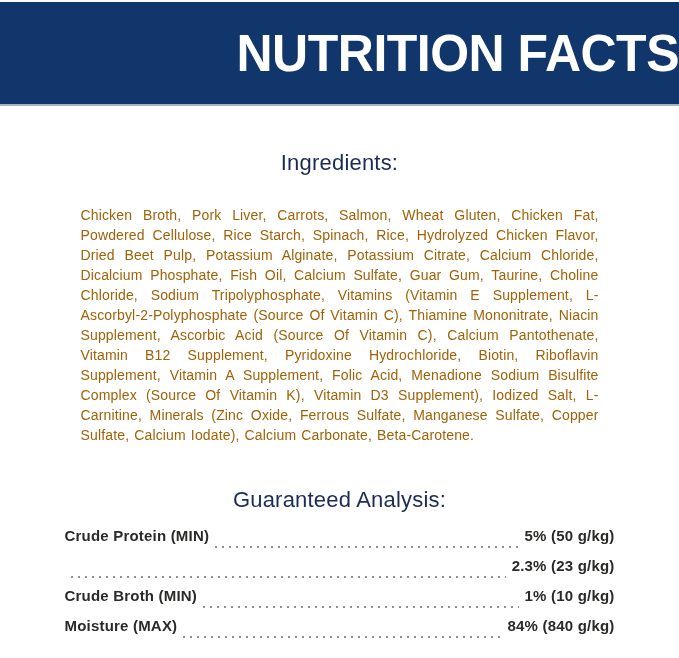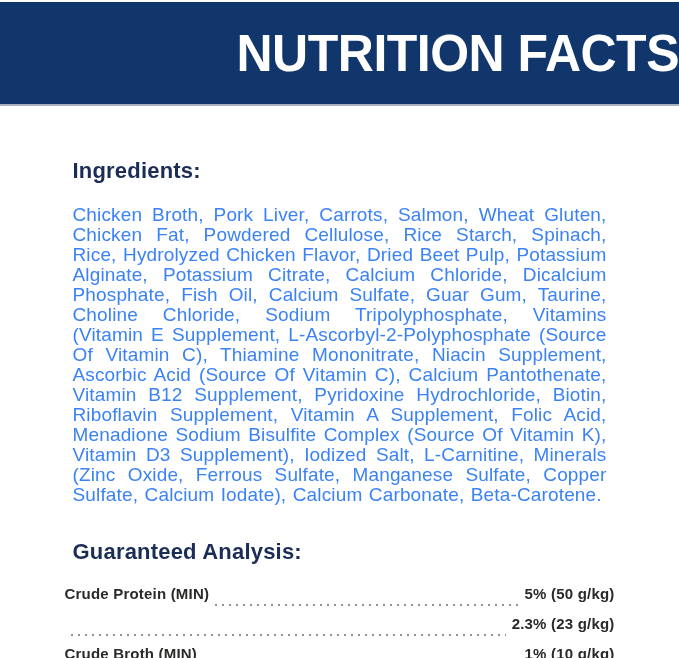--- a/index.html
+++ b/index.html
@@ -35,39 +35,40 @@
     letter-spacing: -0.5px;
     line-height: 1;
     white-space: nowrap;
     transform: scaleY(1.05);
   }
   .content {
     width: 550px;
     margin: 0 auto;
   }
   .section-heading {
+    text-align: center;
     color: #1b2c55;
     font-size: 22px;
-    font-weight: 700;
+    font-weight: 400;
     letter-spacing: 0.2px;
-    margin: 8px;
+    margin: 0;
   }
   .heading-ingredients {
     padding-top: 44px;
     padding-bottom: 13px;
   }
   .heading-analysis {
     padding-top: 26px;
     padding-bottom: 12px;
   }
   .ingredients-text {
-    margin: 8px;
+    margin: 16px;
     text-align: justify;
-    color: #3b82f6;
-    font-size: 19px;
+    color: #a16207;
+    font-size: 14px;
     line-height: 20px;
     letter-spacing: 0.15px;
     word-spacing: 1px;
   }
   .ga-rows {
     margin-top: 2px;
   }
   .ga-row {
     display: flex;
     align-items: baseline;
@@ -123,20 +124,21 @@
       </div>
 
       <div class="ga-row">
         <span class="ga-label">Crude Broth (MIN)</span>
         <span class="ga-leader"></span>
         <span class="ga-value">1% (10 g/kg)</span>
       </div>
 
 
       <div class="ga-row">
+        <span class="ga-label">Moisture (MAX)</span>
         <span class="ga-leader"></span>
         <span class="ga-value">84% (840 g/kg)</span>
       </div>
 
     </div>
 
   </div>
 
 </div>
 

